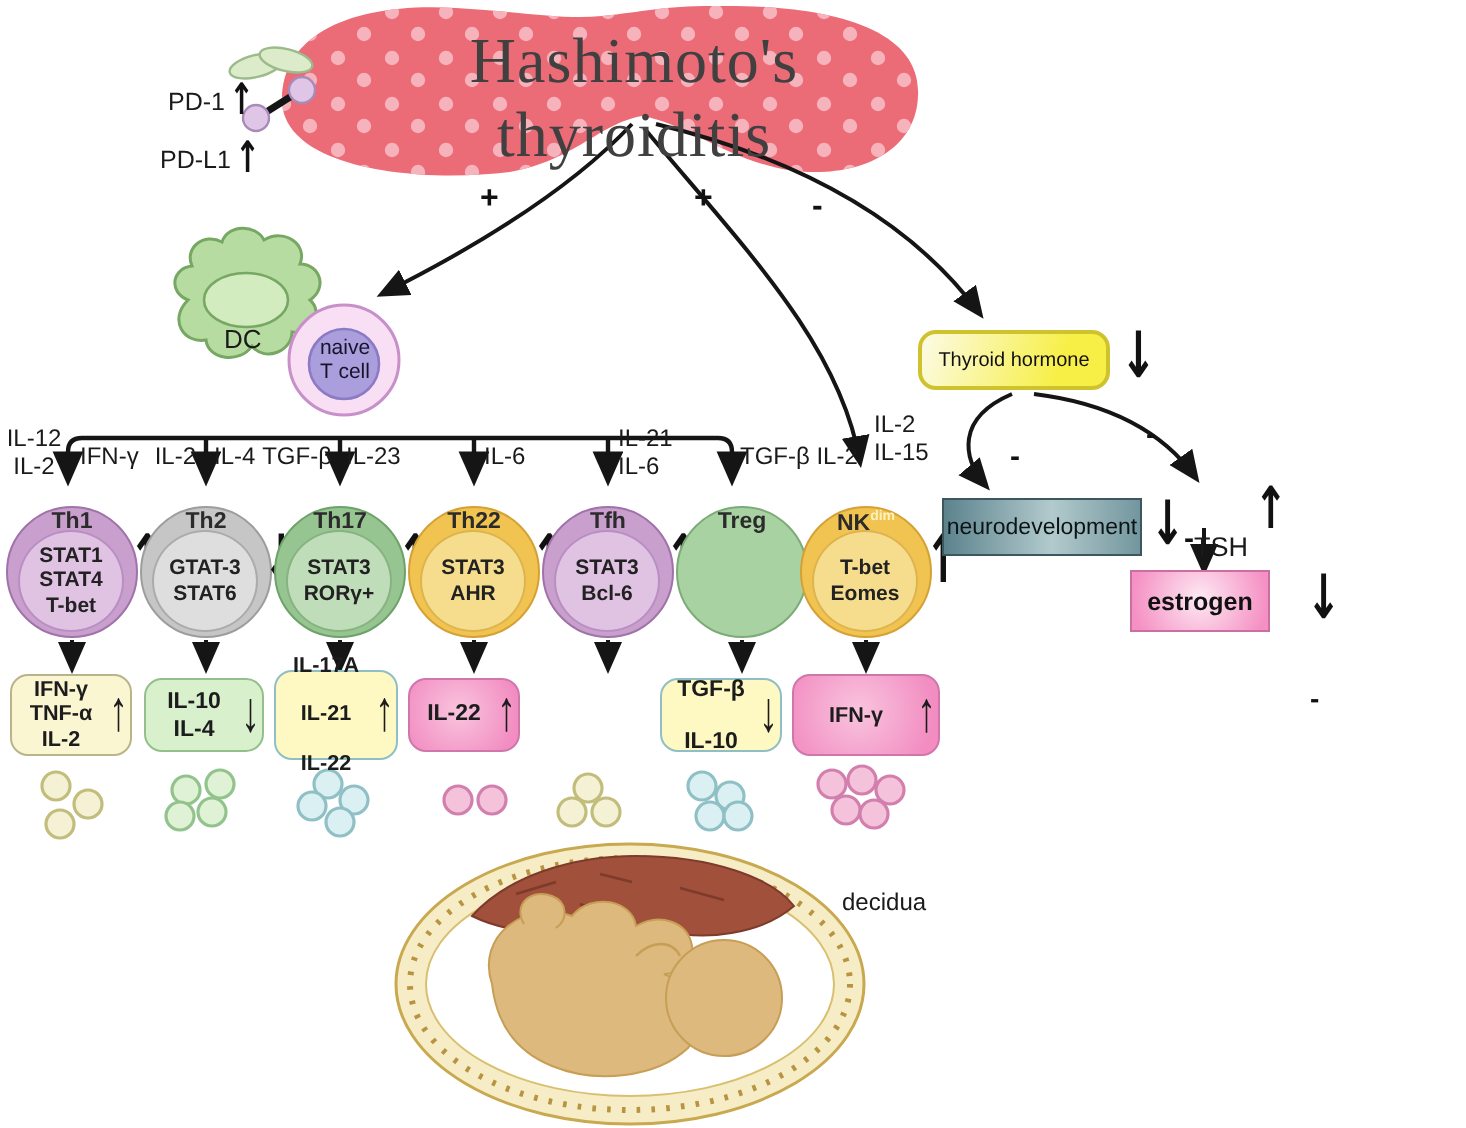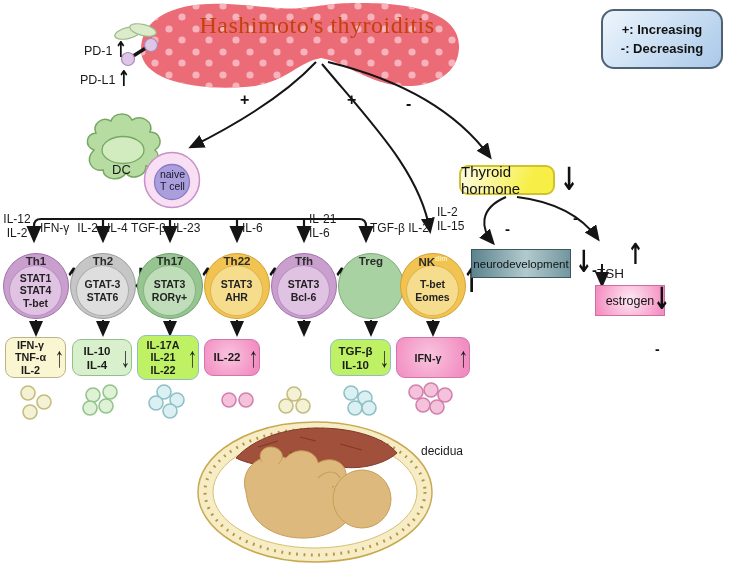--- a/index.html
+++ b/index.html
@@ -1,20 +1,20 @@
 <!DOCTYPE html>
 <html><head>
 <meta charset="utf-8">
 <style>
   * { margin:0; padding:0; box-sizing:border-box; }
   body { background:#ffffff; font-family:"Liberation Sans", sans-serif; }
   .canvas { position:relative; width:733px; height:564px; background:#fff; overflow:hidden; }
   .abs { position:absolute; }
 
-  .title { font-family:"Liberation Serif", serif; color:#c2410c; font-size:24px; text-align:center; letter-spacing:.5px; }
+  .title { font-family:"Liberation Serif", serif; color:#404040; font-size:32px; text-align:center; letter-spacing:.5px; }
 
   .lbl { font-size:12.5px; color:#1a1a1a; white-space:nowrap;margin-top:19px; }
   .small-lbl { font-size:12px; color:#1a1a1a; white-space:nowrap; }
   .sign { font-size:16px; font-weight:bold; color:#111; }
 
   .uar, .dar { font-family:"DejaVu Sans", sans-serif; font-weight:bold; color:#111;
                display:inline-block; transform:scaleY(1.45); transform-origin:center; line-height:1; }
 
   .legend { width:122px; height:60px; border:2px solid #4f6273; border-radius:13px;
             background:linear-gradient(135deg,#eef5fc 0%,#cfe2f5 45%,#a9c8e8 100%);
@@ -36,26 +36,26 @@
   .yellow { --outer:#f1c350; --ring:#d5a135; --inner:#f6dd8d; --iring:#ddb44e; }
 
   .trend { font-size:23px; }
 
   .obox { border-radius:9px; border:1.5px solid; display:flex; flex-direction:column; justify-content:center;
           font-size:10.8px; font-weight:bold; color:#1c1c1c; line-height:12.5px; text-align:center;
           padding-right:10px; position:absolute; }
   .obox .barrow { position:absolute; right:1px; top:50%; transform:translateY(-50%) scaleY(1.5); font-size:19px; }
   .obox.c-yellow { background:#fbf6d2; border-color:#b9b489; }
   .obox.c-green  { background:#d9f0cc; border-color:#93bf8d; }
-  .obox.c-cyan   { background:#bef264; border-color:#8fbfc5; }
+  .obox.c-cyan   { background:#fef9c3; border-color:#8fbfc5;gap:12px; }
   .obox.c-pink   { background:radial-gradient(circle at 45% 45%, #f9c4de 0%, #f28cc1 85%); border-color:#cf76ab; }
 
   .thbox { width:96px; height:30px; border-radius:9px; border:2px solid #cfc32d;
            background:linear-gradient(110deg,#fcfbe6 0%,#f7ef45 75%);
-           display:flex; align-items:center; justify-content:center; font-size:15px; color:#111; }
+           display:flex; align-items:center; justify-content:center; font-size:10px; color:#111; }
   .neurobox { width:100px; height:29px; border:1px solid #3c585f;
               background:linear-gradient(90deg,#5c838d 0%,#b2cacd 55%,#73969e 100%);
               display:flex; align-items:center; justify-content:center; font-size:11.5px; color:#0c1416; }
   .estrobox { width:70px; height:31px; border:1px solid #cc6ea2;
               background:radial-gradient(circle at 50% 45%, #fde9f3 0%, #f590c3 90%);
               display:flex; align-items:center; justify-content:center; font-size:12.5px; color:#111; }
 </style>
 </head>
 <body>
 
@@ -194,24 +194,20 @@
 
   <div class="abs title" style="left:172px; top:12px; width:290px;">Hashimoto's thyroiditis</div>
 
   <div class="abs lbl" style="left:84px; top:24px;">
     <span>PD-1</span><span class="uar" style="font-size:15px;margin-left:2px">↑</span>
   </div>
   <div class="abs lbl" style="left:80px; top:53px;">
     <span>PD-L1</span><span class="uar" style="font-size:15px;margin-left:2px">↑</span>
   </div>
 
-  <div class="abs legend" style="left:601px; top:9px;">
-    <div>+: Increasing</div>
-    <div>-: Decreasing</div>
-  </div>
 
   <div class="abs sign" style="left:240px; top:91px;">+</div>
   <div class="abs sign" style="left:347px; top:91px;">+</div>
   <div class="abs sign" style="left:406px; top:95px;">-</div>
 
   <div class="abs lbl" style="left:112px; top:143px; font-size:13px;">DC</div>
   <div class="abs" style="left:154px; top:168px; width:37px; text-align:center; font-size:10.5px; color:#15152a; line-height:12px;">
     <div>naive</div>
     <div>T cell</div>
   </div>
@@ -344,21 +340,21 @@
 
   <div class="abs neurobox" style="left:471px; top:249px;">
     <span>neurodevelopment</span>
   </div>
   <div class="abs dar" style="left:575px; top:252px; font-size:21px;">↓</div>
 
   <div class="abs lbl" style="left:597px; top:247px; font-size:13.5px;">TSH</div>
   <div class="abs uar" style="left:627px; top:244px; font-size:20px;">↑</div>
   <div class="abs sign" style="left:592px; top:261px; font-size:15px;">-</div>
 
-  <div class="abs estrobox" style="left:595px; top:285px;">
+  <div class="abs estrobox" style="left:565px; top:285px;font-weight:bold;">
     <span>estrogen</span>
   </div>
   <div class="abs dar" style="left:653px; top:289px; font-size:21px;">↓</div>
 
   <div class="abs sign" style="left:655px; top:341px; font-size:14px;">-</div>
 
   <div class="abs small-lbl" style="left:421px; top:444px;">decidua</div>
 
 </div>
 

